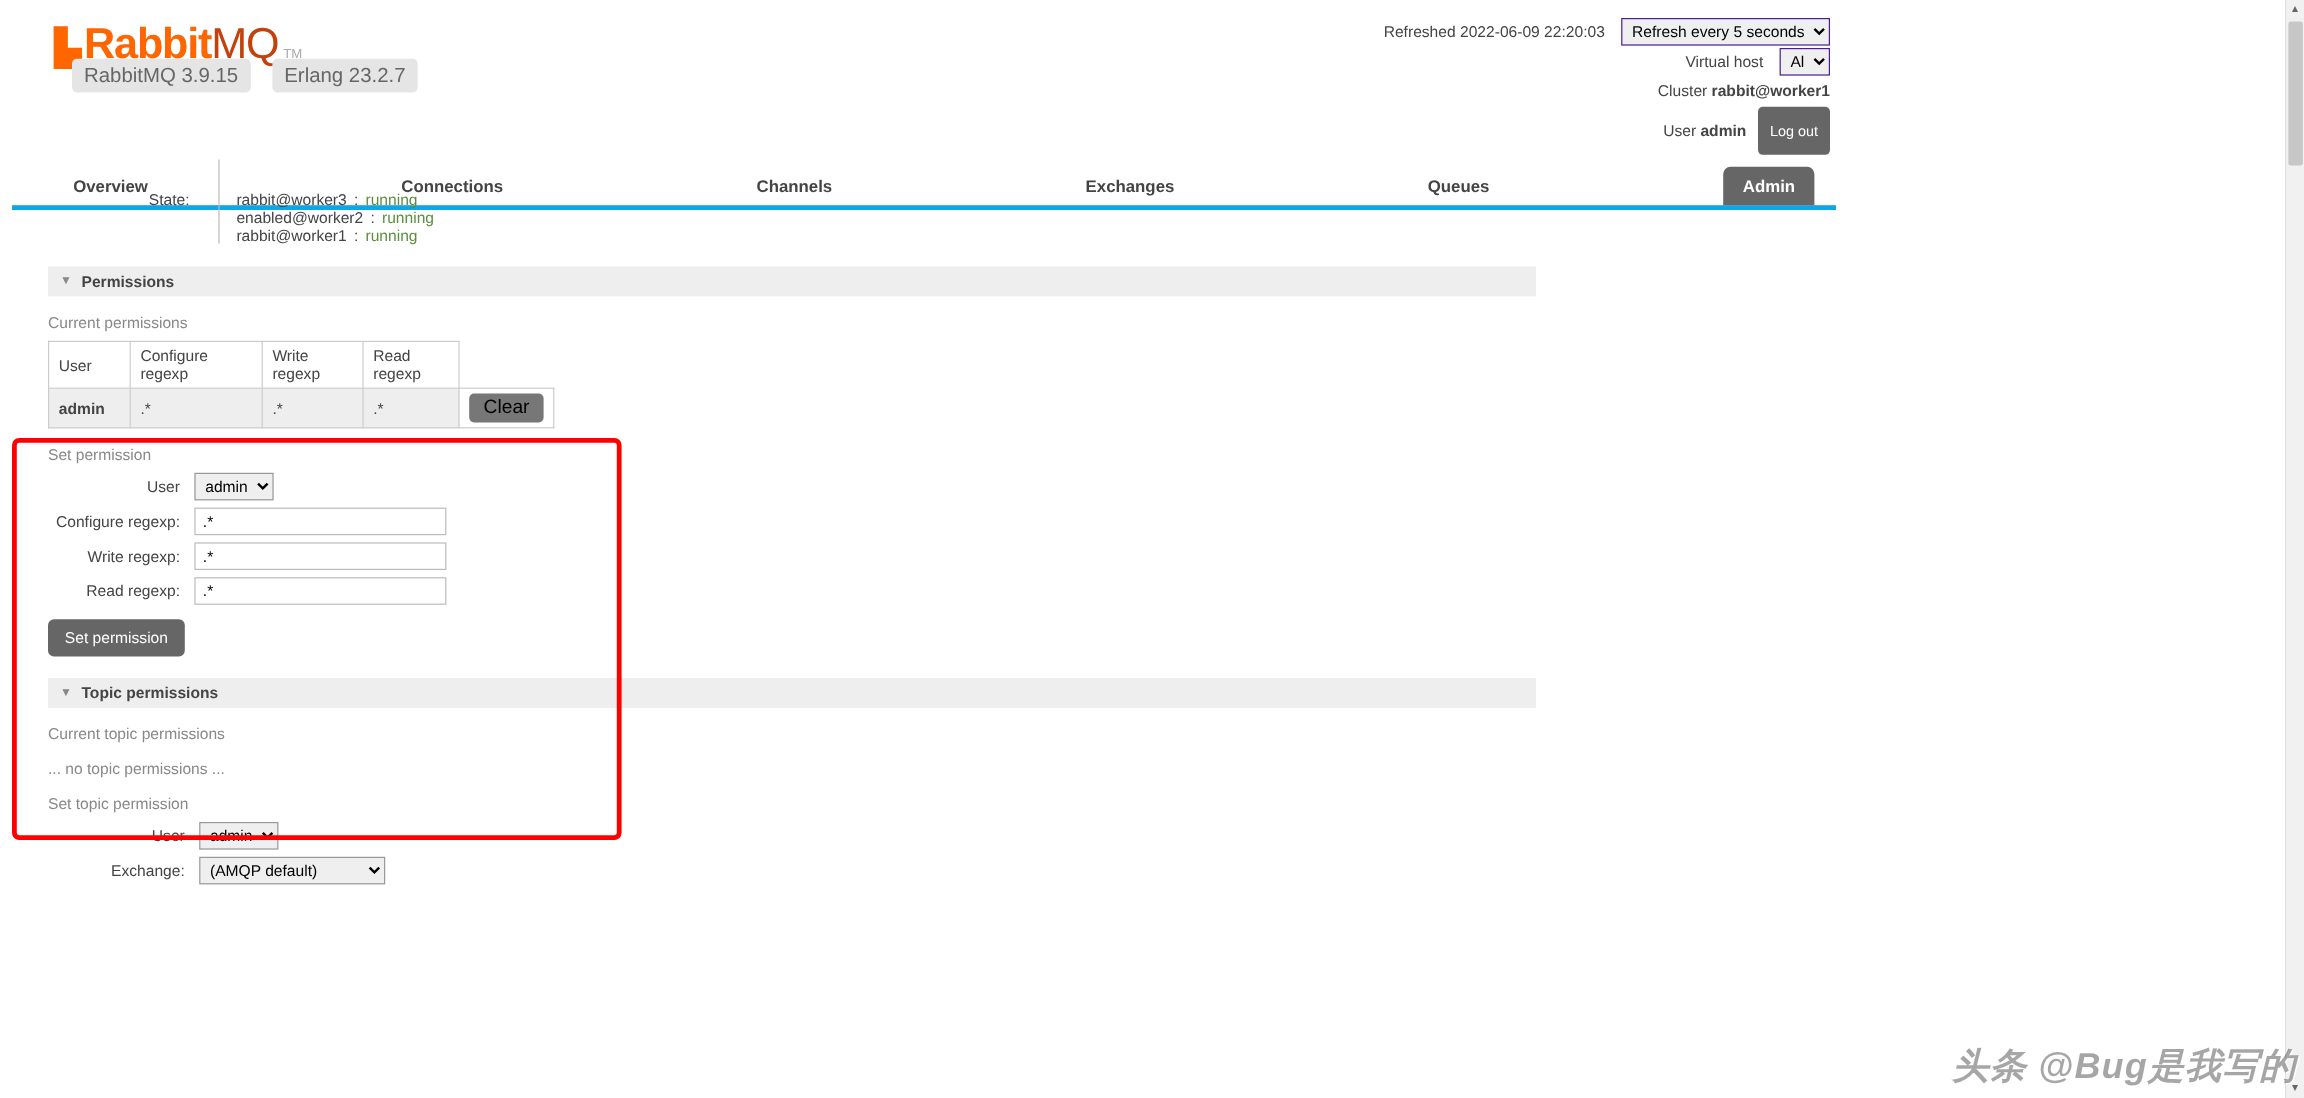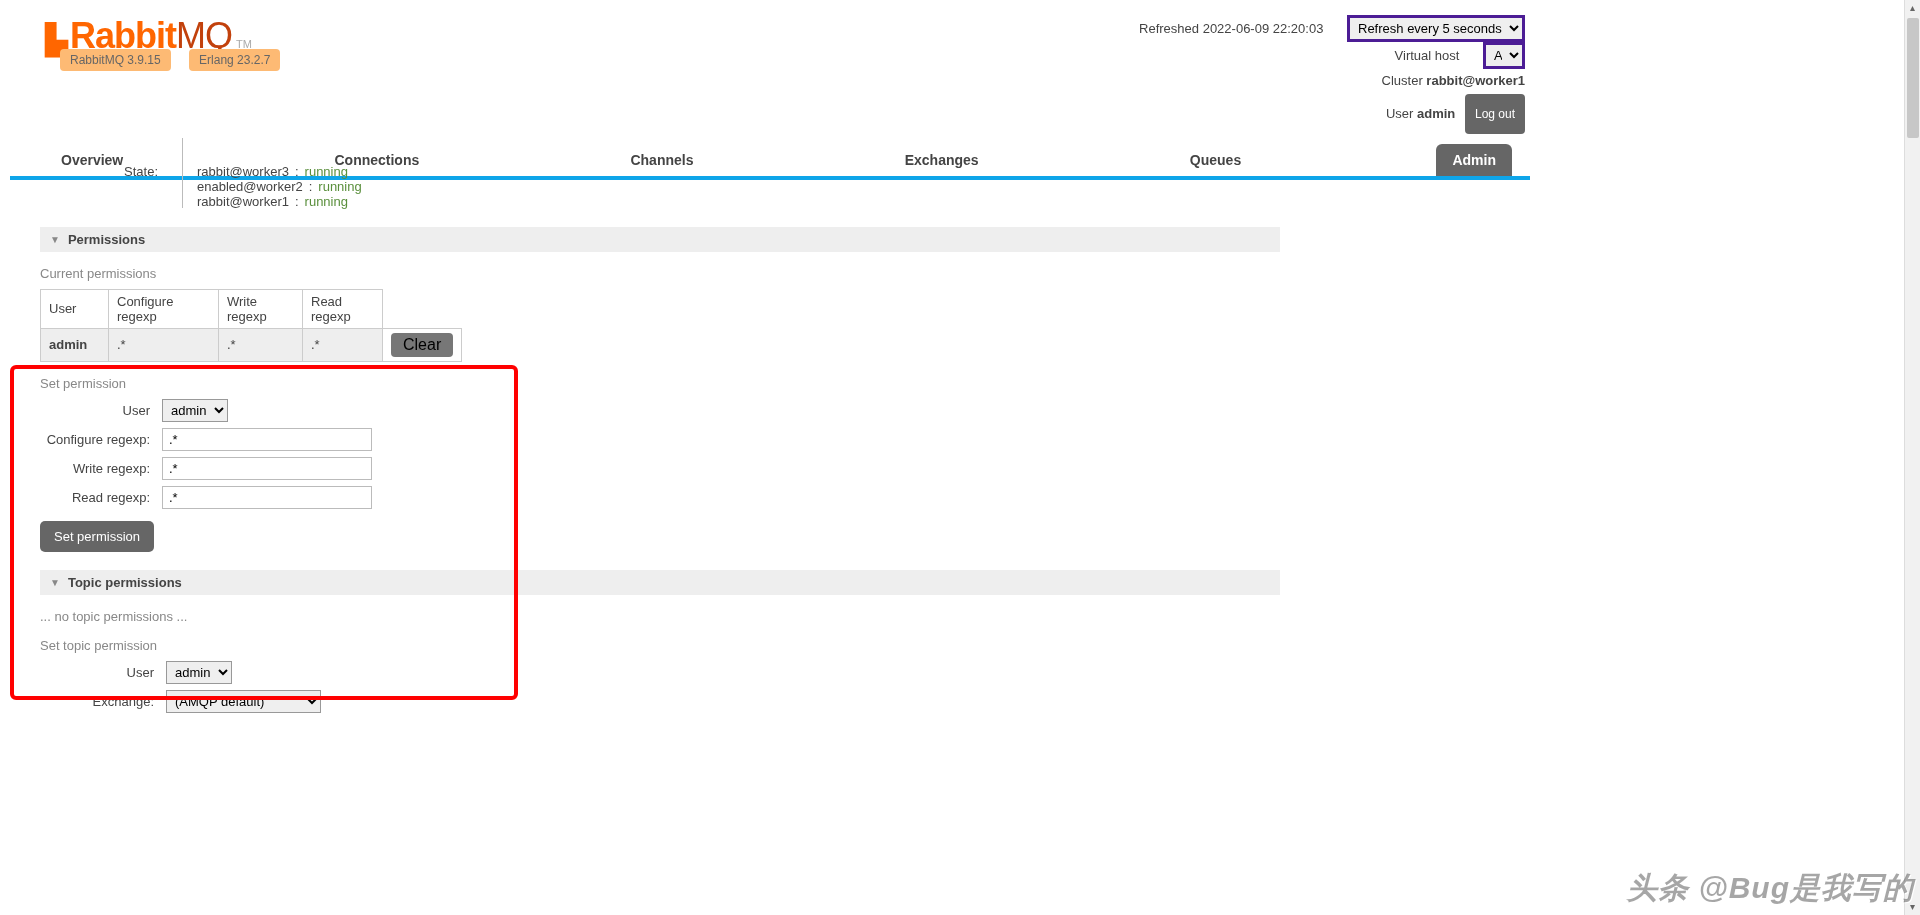--- a/index.html
+++ b/index.html
@@ -21,42 +21,42 @@
     padding-top: 15px;
   }
   .logo-block { padding-left: 35px; }
   .logo { display: flex; align-items: baseline; }
   .logo-rabbit { color: #f60; font-size: 36px; font-weight: bold; letter-spacing: -1px; }
   .logo-mq     { color: #c2410c; font-size: 36px; font-weight: 300; letter-spacing: -1px; }
   .logo-tm     { color: #aaa; font-size: 11px; margin-left: 4px;}
   .logo-icon   { color:#f60; font-size:30px; margin-right:2px; position:relative; top:2px;}
   .badge {
     display:inline-block;
-    background:#fdba74;
+    background:#e5e5e5;
     color:#666;
     padding:4px 10px;
     border-radius:4px;
     margin-left:15px;
-    font-size:12px;
+    font-size:17px;
     position:relative;
     top:-8px;
   }
   .status-area {
     margin-left:auto;
     text-align:right;
     padding-right:5px;
     font-size:13px;
     color:#444;
     line-height:1.9;
   }
   .status-area select {
     font-size:13px;
     padding:2px 4px;
-    margin-left:20px;
-    border:3px solid #4c1d95;
+    margin-left:10px;
+    border:1px solid #4c1d95;
     background:#efefef;
   }
   .logout-btn{
     background:#666;color:#fff;border:none;border-radius:4px;
     padding:13px 10px;font-size:12px;cursor:pointer;margin-left:6px;
   }
   .tabs {
     border-bottom:4px solid #0ea5e9;
     margin:10px 0 0 0;
     padding-left:35px;
@@ -296,20 +296,21 @@
       <input type="text" value=".*" style="">
     </div>
     <button class="action-btn">Set permission</button>
 
     
     <div class="section-header">
       <span class="tri">▼</span>
       <span>Topic permissions</span>
     </div>
 
+    <div class="subhead">Current topic permissions</div>
     <div class="subhead" style="color:#888;">... no topic permissions ...</div>
     <div class="subhead">Set topic permission</div>
 
     <div style="padding-left:50px;">
       <div class="form-row">
         <div class="form-label" style="width:76px;">User</div>
         <select>
           <option>admin</option>
         </select>
       </div>

